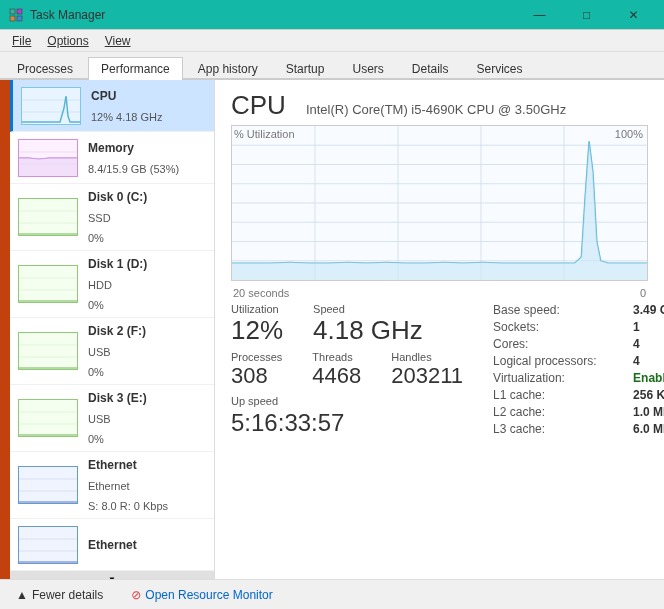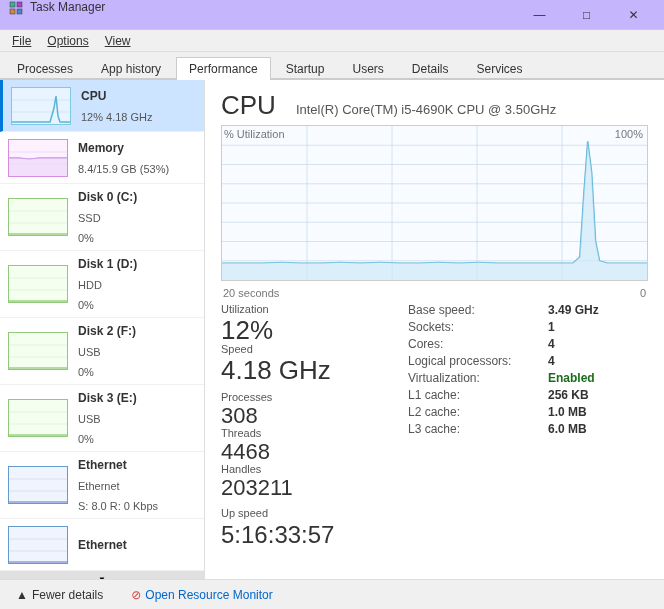--- a/index.html
+++ b/index.html
@@ -1,23 +1,23 @@
 <!DOCTYPE html>
 <html><head>
   <meta charset="utf-8">
   <style>
     * { box-sizing: border-box; margin: 0; padding: 0; }
     body { font-family: 'Segoe UI', Arial, sans-serif; font-size: 12px; background: #f0f0f0; width: 664px; height: 609px; overflow: hidden; }
 
     
     .title-bar {
-      background: #c4b5fd;
+      background: #14b8a6;
       height: 30px;
       display: flex;
-      align-items: flex-start;
+      align-items: center;
       padding: 0 8px;
       border-bottom: 1px solid #ccc;
       user-select: none;
     }
     .title-bar-icon { width: 16px; height: 16px; margin-right: 6px; display: flex; align-items: center; justify-content: center; }
     .title-bar-title { flex: 1; font-size: 12px; color: #333; }
     .title-bar-controls { display: flex; gap: 2px; }
     .title-bar-btn {
       width: 45px; height: 30px;
       display: flex; align-items: center; justify-content: center;
@@ -67,21 +67,22 @@
       background: white;
       border-color: #ccc;
       border-bottom-color: white;
       font-weight: normal;
     }
 
     
     .main-content {
       display: flex;
       height: calc(609px - 30px - 22px - 28px - 30px);
-      background: #5eead4;
+      background: #c2410c;
+      padding-left: 10px;
     }
 
     
     .sidebar {
       width: 205px;
       border-right: 1px solid #ddd;
       overflow-y: auto;
       background: white;
     }
     .sidebar::-webkit-scrollbar { width: 8px; }
@@ -171,21 +172,20 @@
       top: 2px;
       font-size: 11px;
       color: #777;
     }
 
     
     .stats-row {
       display: flex;
       gap: 0;
       margin-bottom: 8px;
-      flex-direction: column;
     }
     .stat-block {
       margin-right: 30px;
     }
     .stat-label { font-size: 11px; color: #555; margin-bottom: 2px; }
     .stat-value { font-size: 26px; font-weight: 300; color: #333; line-height: 1; }
     .stat-value.medium { font-size: 22px; }
 
     .bottom-stats {
       display: flex;
@@ -266,22 +266,22 @@
 </div>
 
 <div class="menu-bar">
   <span class="menu-item">File</span>
   <span class="menu-item">Options</span>
   <span class="menu-item">View</span>
 </div>
 
 <div class="tab-bar">
   <div class="tab">Processes</div>
+  <div class="tab active">Performance</div>
   <div class="tab">App history</div>
-  <div class="tab active">Performance</div>
   <div class="tab">Startup</div>
   <div class="tab">Users</div>
   <div class="tab">Details</div>
   <div class="tab">Services</div>
 </div>
 
 <div class="main-content">
 
   <div class="sidebar">
 

